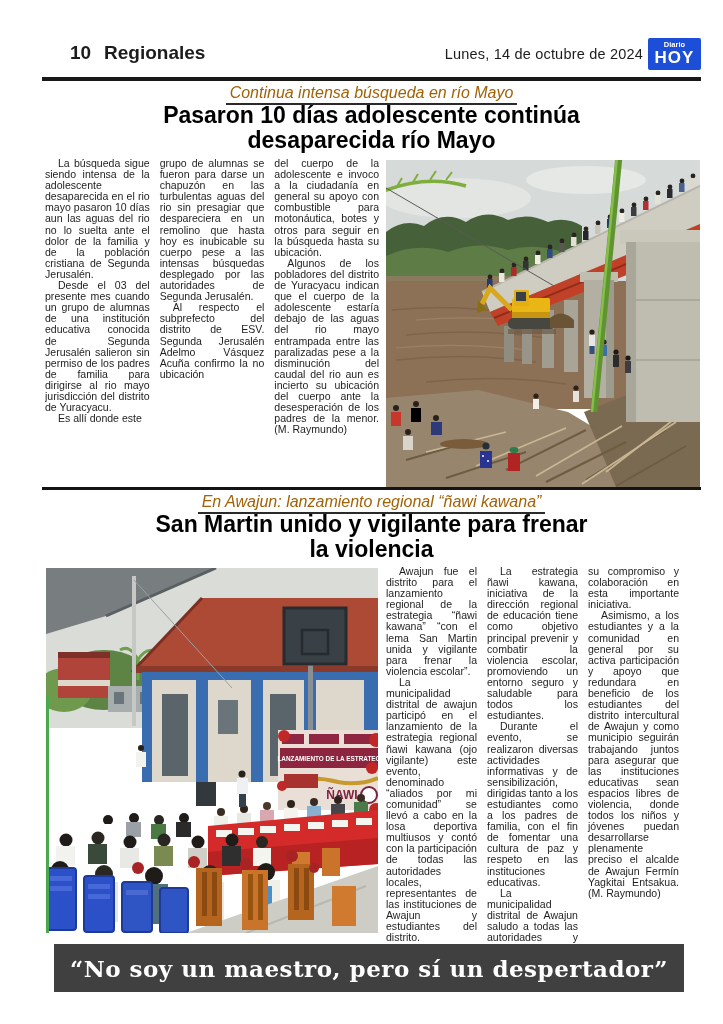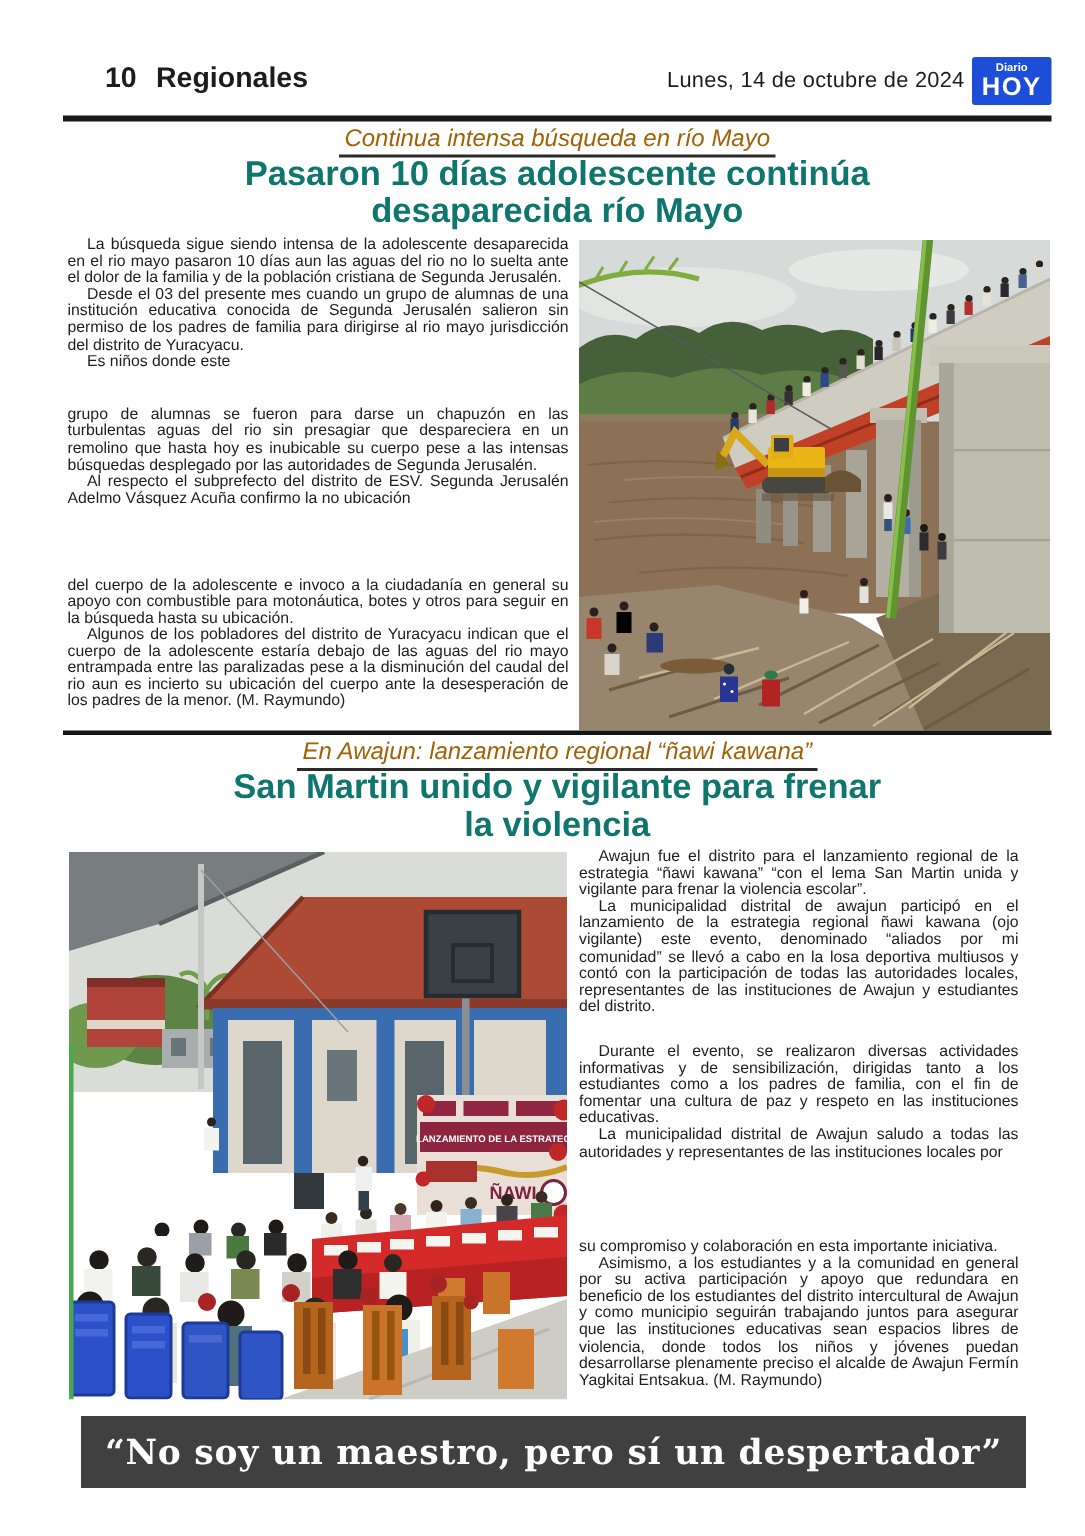--- a/index.html
+++ b/index.html
@@ -11,27 +11,27 @@
   .section{left:104px;top:42px;font-size:19px;font-weight:bold;}
   .date{top:46px;right:80px;font-size:14.5px;letter-spacing:.2px;}
   .logo{left:648px;top:38px;width:53px;height:32px;background:#1d4ed8;border-radius:2px;text-align:center;color:#fff;}
   .logo .logo-top{display:block;font-size:7.5px;font-weight:bold;line-height:9px;padding-top:2px;}
   .logo .logo-main{display:block;font-size:17px;font-weight:bold;letter-spacing:1px;line-height:18px;}
   .rule-thick{left:42px;top:77px;width:659px;height:4px;background:#181818;}
 
   
   .kicker-wrap{left:42px;width:659px;text-align:center;}
   .kicker{display:inline-block;font-size:16px;font-style:italic;border-bottom:2px solid #2a2a2a;padding:0 4px 1px 4px;color:#a16207;}
-  .headline{left:42px;width:659px;text-align:center;font-weight:bold;font-size:23px;line-height:25px;color:#0f766e;}
+  .headline{left:42px;width:659px;text-align:center;font-weight:bold;font-size:23px;line-height:25px;color:#000000;}
   .k1{top:84px;} .h1{top:103px;}
   .k2{top:493px;} .h2{top:512px;}
   .divider{left:42px;top:487px;width:659px;height:2.5px;background:#141414;}
 
   
-  .cols{display:flex;gap:10px;overflow:hidden;flex-direction:column;}
+  .cols{display:flex;gap:10px;overflow:hidden;}
   .cols1{left:45px;top:158px;width:334px;height:330px;}
   .cols2{left:386px;top:566px;width:293px;height:380px;}
   .col{flex:1;font-size:10.55px;line-height:11.1px;text-align:justify;color:#1d1d1d;}
   .col p{margin:0;text-indent:13px;}
   .col p.cont{text-indent:0;}
 
   
   .photo1{left:386px;top:160px;width:314px;height:327px;}
   .photo2{left:46px;top:568px;width:332px;height:365px;}
   .photo1 svg,.photo2 svg{display:block;}
@@ -57,21 +57,21 @@
 </div>
 <div class="abs headline h1">
   <div>Pasaron 10 días adolescente continúa</div>
   <div>desaparecida río Mayo</div>
 </div>
 
 <div class="abs cols cols1">
   <div class="col">
     <p>La búsqueda sigue siendo intensa de la adolescente desaparecida en el rio mayo pasaron 10 días aun las aguas del rio no lo suelta ante el dolor de la familia y de la población cristiana de Segunda Jerusalén.</p>
     <p>Desde el 03 del presente mes cuando un grupo de alumnas de una institución educativa conocida de Segunda Jerusalén salieron sin permiso de los padres de familia para dirigirse al rio mayo jurisdicción del distrito de Yuracyacu.</p>
-    <p>Es niños donde este</p>
+    <p>Es allí donde este</p>
   </div>
   <div class="col">
     <p class="cont">grupo de alumnas se fueron para darse un chapuzón en las turbulentas aguas del rio sin presagiar que despareciera en un remolino que hasta hoy es inubicable su cuerpo pese a las intensas búsquedas desplegado por las autoridades de Segunda Jerusalén.</p>
     <p>Al respecto el subprefecto del distrito de ESV. Segunda Jerusalén Adelmo Vásquez Acuña confirmo la no ubicación</p>
   </div>
   <div class="col">
     <p class="cont">del cuerpo de la adolescente e invoco a la ciudadanía en general su apoyo con combustible para motonáutica, botes y otros para seguir en la búsqueda hasta su ubicación.</p>
     <p>Algunos de los pobladores del distrito de Yuracyacu indican que el cuerpo de la adolescente estaría debajo de las aguas del rio mayo entrampada entre las paralizadas pese a la disminución del caudal del rio aun es incierto su ubicación del cuerpo ante la desesperación de los padres de la menor. (M. Raymundo)</p>
   </div>
 </div>
@@ -518,20 +518,21 @@
   <rect x="0" y="128" width="3" height="237" fill="#4aa84e"></rect>
 </svg>
 </div>
 
 <div class="abs cols cols2">
   <div class="col">
     <p>Awajun fue el distrito para el lanzamiento regional de la estrategia “ñawi kawana” “con el lema San Martin unida y vigilante para frenar la violencia escolar”.</p>
     <p>La municipalidad distrital de awajun participó en el lanzamiento de la estrategia regional ñawi kawana (ojo vigilante) este evento, denominado “aliados por mi comunidad” se llevó a cabo en la losa deportiva multiusos y contó con la participación de todas las autoridades locales, representantes de las instituciones de Awajun y estudiantes del distrito.</p>
   </div>
   <div class="col">
+    <p>La estrategia ñawi kawana, iniciativa de la dirección regional de educación tiene como objetivo principal prevenir y combatir la violencia escolar, promoviendo un entorno seguro y saludable para todos los estudiantes.</p>
     <p>Durante el evento, se realizaron diversas actividades informativas y de sensibilización, dirigidas tanto a los estudiantes como a los padres de familia, con el fin de fomentar una cultura de paz y respeto en las instituciones educativas.</p>
     <p>La municipalidad distrital de Awajun saludo a todas las autoridades y representantes de las instituciones locales por</p>
   </div>
   <div class="col">
     <p class="cont">su compromiso y colaboración en esta importante iniciativa.</p>
     <p>Asimismo, a los estudiantes y a la comunidad en general por su activa participación y apoyo que redundara en beneficio de los estudiantes del distrito intercultural de Awajun y como municipio seguirán trabajando juntos para asegurar que las instituciones educativas sean espacios libres de violencia, donde todos los niños y jóvenes puedan desarrollarse plenamente preciso el alcalde de Awajun Fermín Yagkitai Entsakua. (M. Raymundo)</p>
   </div>
 </div>
 
 <div class="abs footer-banner">

